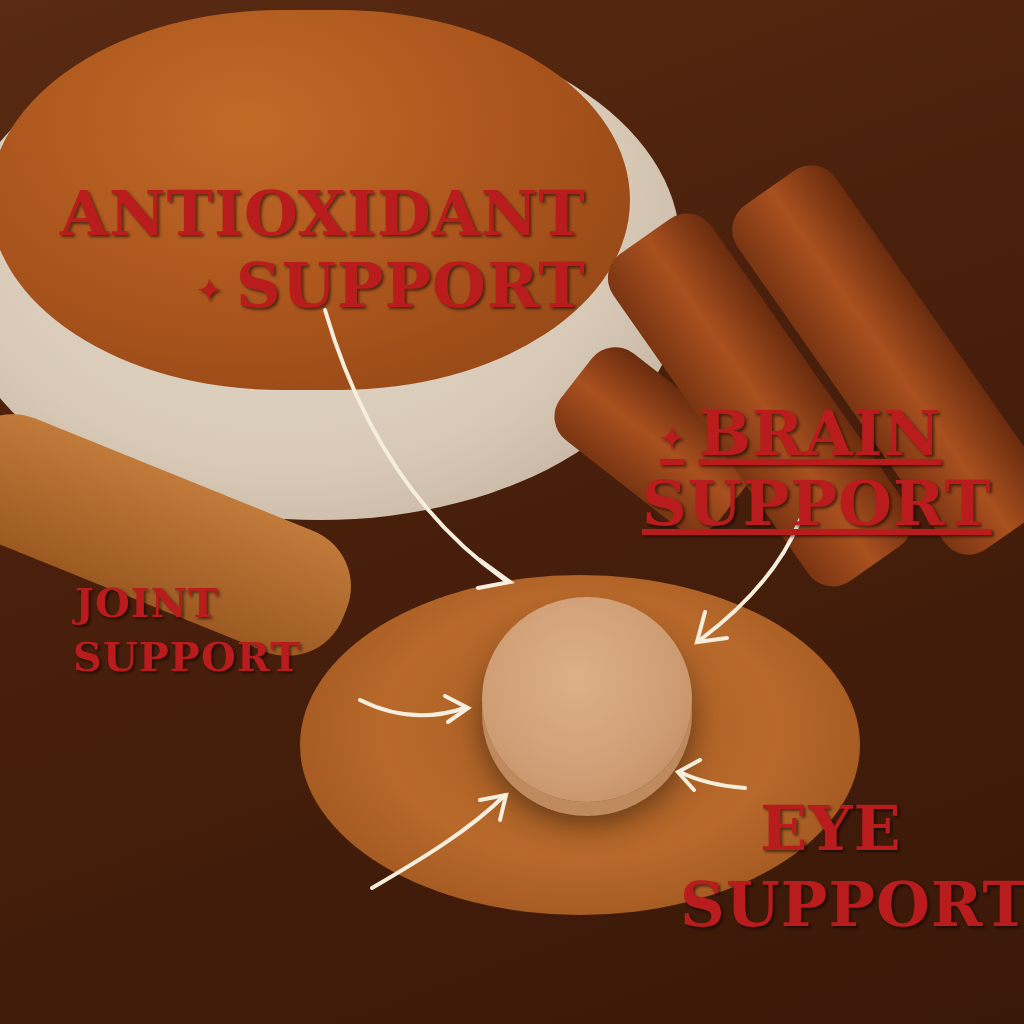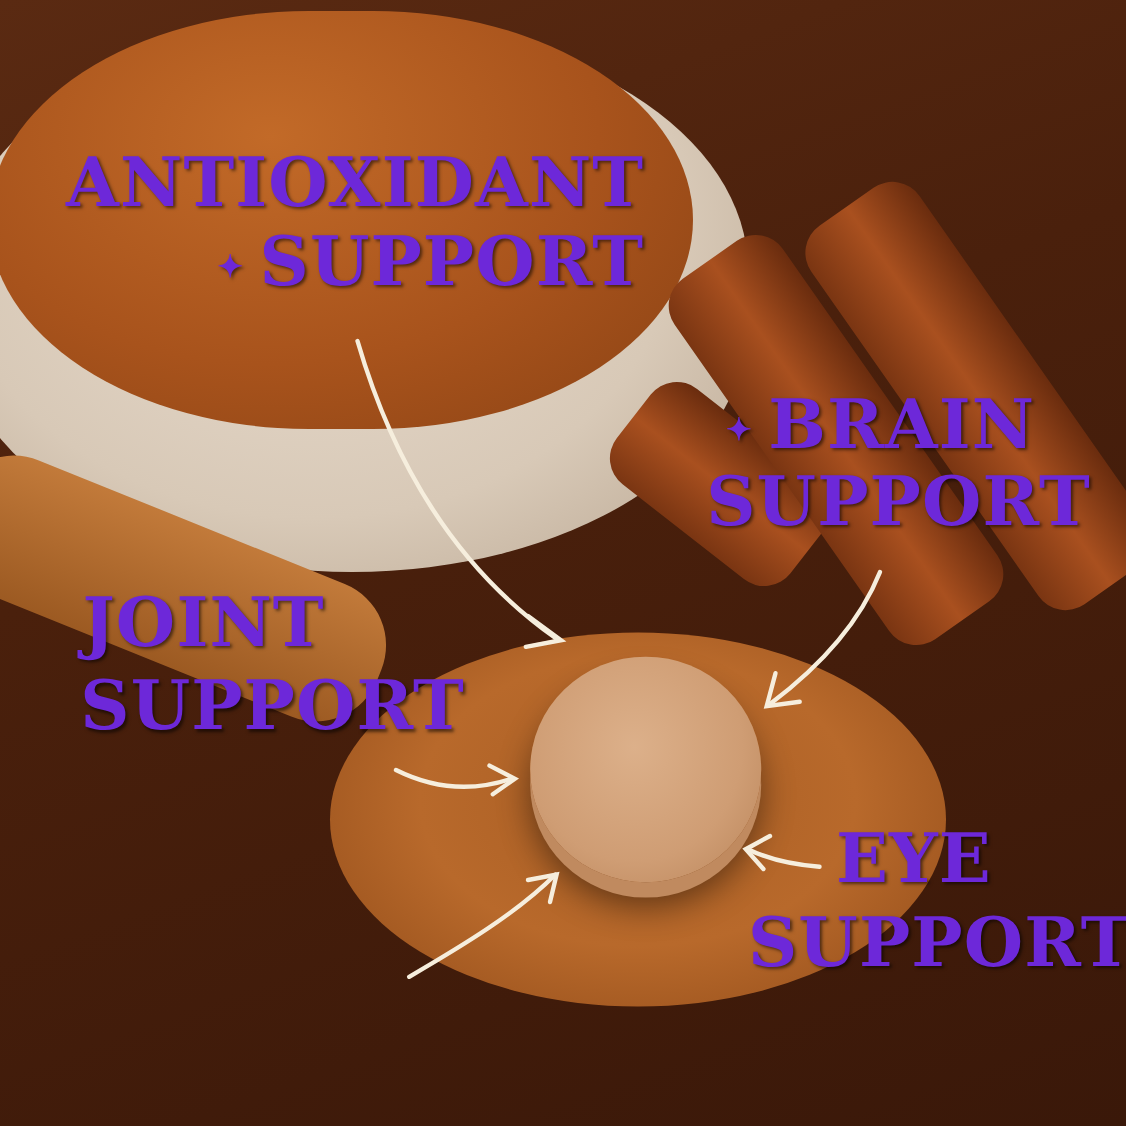--- a/index.html
+++ b/index.html
@@ -12,28 +12,28 @@
   .powder{position:absolute;left:-10px;top:10px;width:640px;height:380px;border-radius:50%/55%;
     background:radial-gradient(ellipse at 40% 30%,#c26a28 0%,#a8531c 55%,#8a4214 100%);}
   .stick{position:absolute;border-radius:30px;background:linear-gradient(90deg,#7a3512,#a9501f,#6a2c0e);}
   .spoon-bowl{position:absolute;left:300px;top:575px;width:560px;height:340px;border-radius:50%;
     background:radial-gradient(ellipse at 50% 45%,#a95e24 0%,#b8692b 50%,#8f4a18 100%);}
   .spoon-handle{position:absolute;left:-60px;top:470px;width:420px;height:130px;border-radius:60px;
     transform:rotate(22deg);background:linear-gradient(180deg,#c27a3a,#9c5a22);}
   .tablet{position:absolute;left:482px;top:597px;width:210px;height:205px;border-radius:50%;
     background:radial-gradient(ellipse at 45% 40%,#dcb08a 0%,#cf9d74 60%,#b98459 100%);
     box-shadow:0 14px 0 #c08a5f,0 22px 30px rgba(0,0,0,.45);}
-  .label{position:absolute;color:#6d28d9;font-family:"DejaVu Serif",serif;font-weight:bold;
-    letter-spacing:1px;line-height:1;text-shadow:2px 2px 3px rgba(0,0,0,.55);white-space:nowrap;}
+  .label{position:absolute;color:#b91c1c;font-family:"DejaVu Serif",serif;font-weight:bold;
+    letter-spacing:1px;line-height:1;text-shadow:2px 2px 3px rgba(0,0,0,.55);white-space:nowrap;margin-top:48px;}
   .sparkle{font-size:28px;margin-right:14px;vertical-align:middle;}
   .lbl-anti{left:60px;top:135px;font-size:62px;}
   .lbl-anti .l2{display:block;margin-top:10px;margin-left:60px;text-align:right;}
-  .lbl-brain{left:660px;top:355px;font-size:62px;}
+  .lbl-brain{left:660px;top:355px;font-size:62px;text-decoration:underline;}
   .lbl-brain .l2{display:block;margin-top:8px;margin-left:-18px;}
-  .lbl-joint{left:75px;top:535px;font-size:62px;}
+  .lbl-joint{left:75px;top:535px;font-size:40px;}
   .lbl-joint .l2{display:block;margin-top:14px;margin-left:-2px;}
   .lbl-eye{left:680px;top:750px;font-size:62px;}
   .lbl-eye .l1{display:block;margin-left:80px;}
   .lbl-eye .l2{display:block;margin-top:14px;}
   svg.arrows{position:absolute;inset:0;}
 </style>
 </head>
 <body>
 
 <div class="scene">

